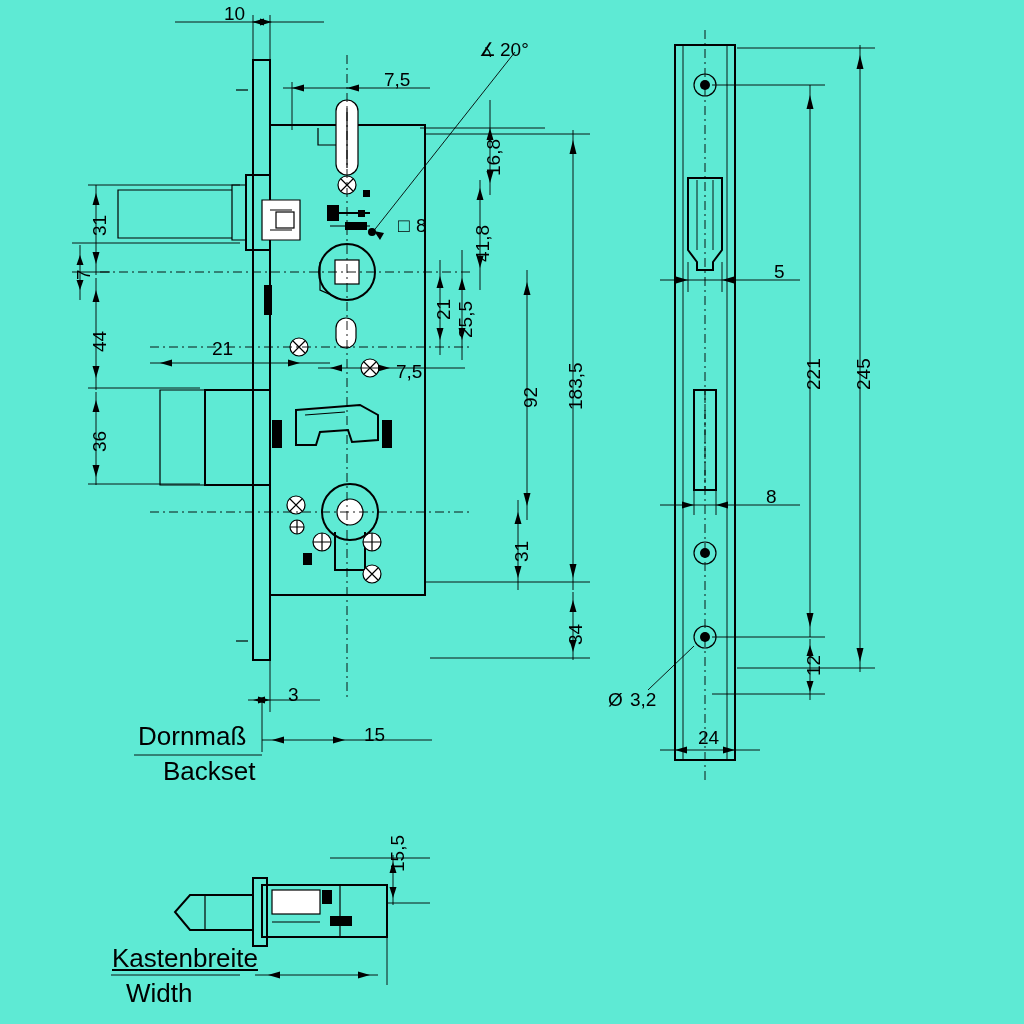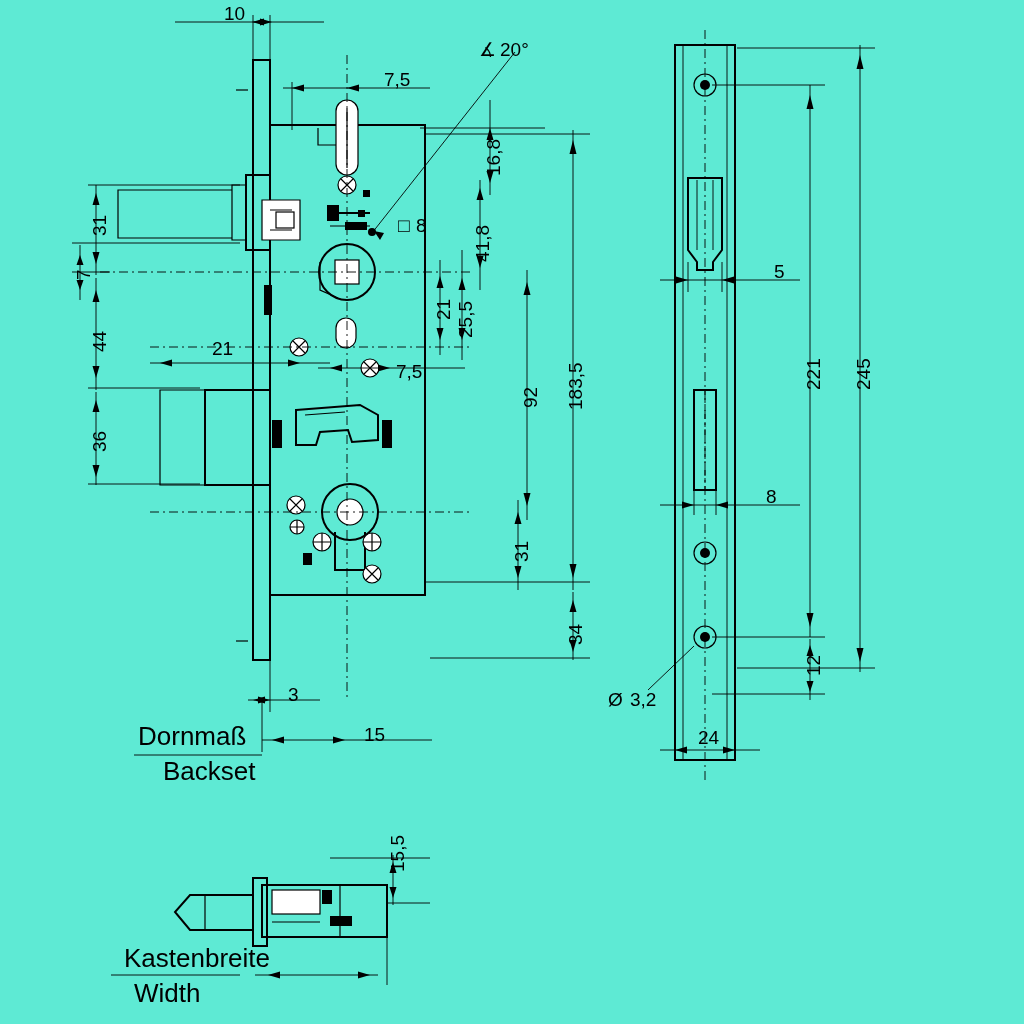--- a/index.html
+++ b/index.html
@@ -320,16 +320,16 @@
   <div class="lbl" style="left:774px; top:262px;">5</div>
   <div class="lbl" style="left:766px; top:487px;">8</div>
   <div class="lbl vert" style="left:804px; top:390px;">221</div>
   <div class="lbl vert" style="left:854px; top:390px;">245</div>
   <div class="lbl vert" style="left:804px; top:676px;">12</div>
   <div class="lbl" style="left:608px; top:690px;">Ø</div>
   <div class="lbl" style="left:630px; top:690px;">3,2</div>
   <div class="lbl" style="left:690px; top:728px;margin-left:8px;">24</div>
 
   <div class="lbl vert" style="left:388px; top:872px;">15,5</div>
-  <div class="lbl big" style="left:124px; top:945px;">Kastenbreite</div>
-  <div class="lbl big" style="left:134px; top:980px;">Width</div>
+  <div class="lbl big" style="left:112px; top:945px;text-decoration:underline;">Kastenbreite</div>
+  <div class="lbl big" style="left:126px; top:980px;">Width</div>
 
 </div>
 
 </body></html>

